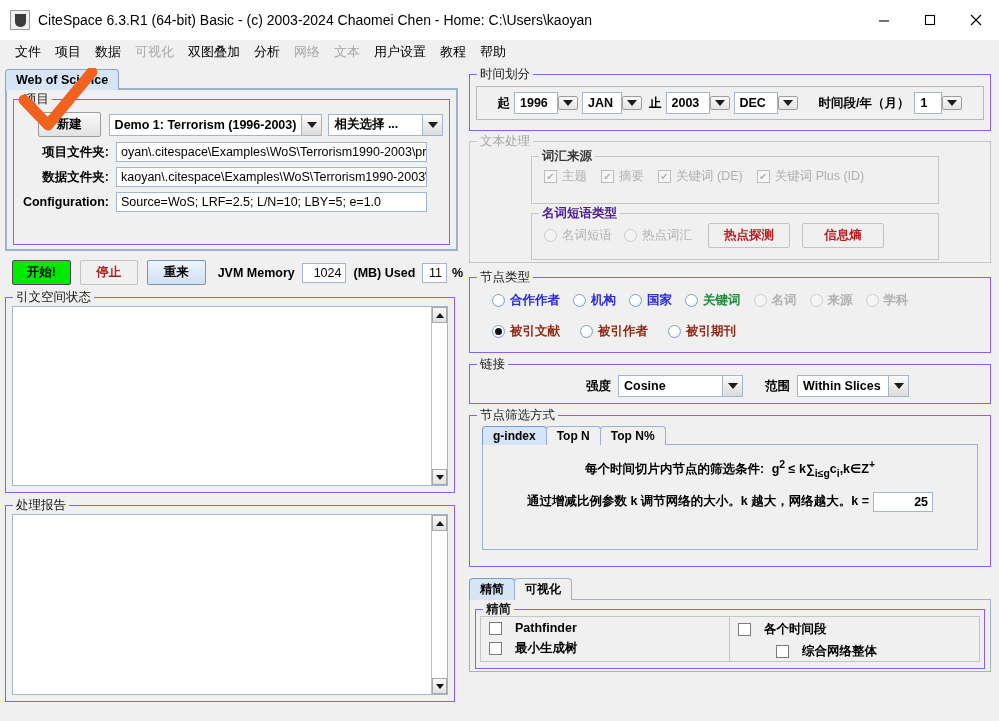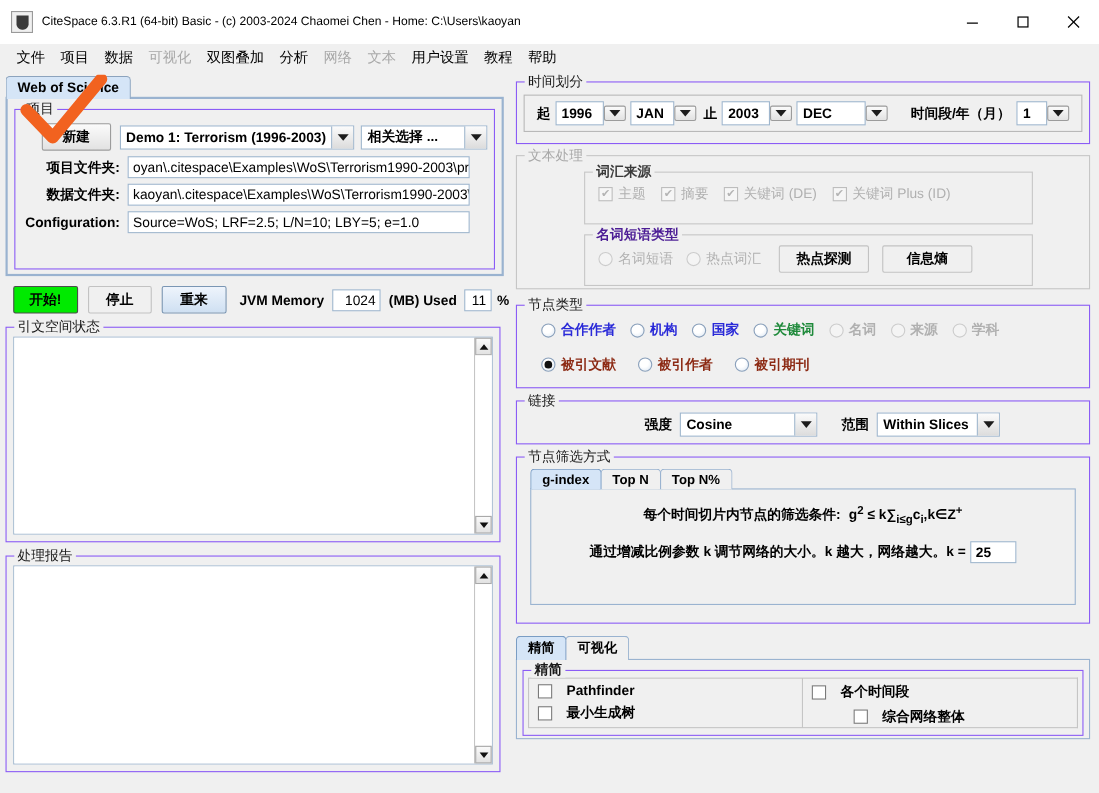--- a/index.html
+++ b/index.html
@@ -30,21 +30,21 @@
   }
   .app-icon::after {
     content: "";
     position: absolute;
     left: 4px; top: 3px;
     width: 11px; height: 13px;
     background: #3b3b3b;
     border-radius: 0 0 5px 5px;
   }
   .title-text {
-    font-size: 11px;
+    font-size: 14px;
     color: #000;
     white-space: nowrap;
     flex: 1 1 auto;
   }
   .win-btns { display: flex; align-items: center; height: 100%; }
   .win-btn {
     width: 46px; height: 40px;
     display: flex; align-items: center; justify-content: center;
     font-size: 15px; color: #000;
     background: #ffffff;
@@ -123,21 +123,21 @@
     padding: 3px 10px;
     background: linear-gradient(#fbfbfb, #e2e2e2);
     border: 1px solid #9c9c9c;
     border-radius: 2px;
     color: #000;
     white-space: nowrap;
     text-align: center;
   }
   .btn.green { background: #00ea00; border-color: #4c4c4c; }
   .btn.blueish { background: linear-gradient(#eef4fc, #cfe0f2); border: 1px solid #7a96b4; }
-  .btn.disabled { color: #000000; background: #f0f0f0; border-color: #c2c2c2; }
+  .btn.disabled { color: #b91c1c; background: #f0f0f0; border-color: #c2c2c2; }
 
   
   .txt {
     background: #ffffff;
     border: 1px solid #9fb6cd;
     font-size: 12.5px;
     padding: 2px 4px;
     color: #000;
     white-space: nowrap;
     overflow: hidden;
@@ -414,21 +414,21 @@
         <div class="btn" style="width:20px; padding:3px 0;">
           <div style="margin:auto;width:0;height:0;border-left:5px solid transparent;border-right:5px solid transparent;border-top:6px solid #1c1c1c;"></div>
         </div>
         <div class="lbl b" style="margin-left:7px;">止</div>
         <div class="combo" style="width:44px; margin-left:4px;">
           <div class="val">2003</div>
         </div>
         <div class="btn" style="width:20px; padding:3px 0;">
           <div style="margin:auto;width:0;height:0;border-left:5px solid transparent;border-right:5px solid transparent;border-top:6px solid #1c1c1c;"></div>
         </div>
-        <div class="combo" style="width:63px; margin-left:4px;">
+        <div class="combo" style="width:44px; margin-left:4px;">
           <div class="val">DEC</div>
         </div>
         <div class="btn" style="width:20px; padding:3px 0;">
           <div style="margin:auto;width:0;height:0;border-left:5px solid transparent;border-right:5px solid transparent;border-top:6px solid #1c1c1c;"></div>
         </div>
         <div class="lbl b" style="margin-left:21px;">时间段/年（月）</div>
         <div class="combo" style="width:28px; margin-left:5px;">
           <div class="val">1</div>
         </div>
         <div class="btn" style="width:20px; padding:3px 0;">
@@ -557,21 +557,21 @@
       <div class="ipanel" style="height:106px; margin:0 6px 0 6px; padding-top:14px;">
         <div style="text-align:center; font-size:12.5px; font-weight:bold;">
           <span>每个时间切片内节点的筛选条件:</span>
           <span style="margin-left:4px;">
             <span>g</span><sup>2</sup>
             <span>≤ k</span><span>∑</span><sub>i≤g</sub><span>c</span><sub>i</sub><span>,k∈Z</span><sup>+</sup>
           </span>
         </div>
         <div class="row" style="justify-content:center; margin-top:13px;">
           <span class="lbl b">通过增减比例参数 k 调节网络的大小。k 越大，网络越大。k =</span>
-          <span class="txt" style="width:42px; text-align:left; margin-left:4px; font-weight:bold;">25</span>
+          <span class="txt" style="width:60px; text-align:right; margin-left:4px; font-weight:bold;">25</span>
         </div>
       </div>
     </div>
 
     <div style="margin:12px 8px 0 6px;">
       <div class="itabs">
         <div class="itab active">精简</div>
         <div class="itab">可视化</div>
       </div>
       <div class="ipanel" style="height:73px;">

